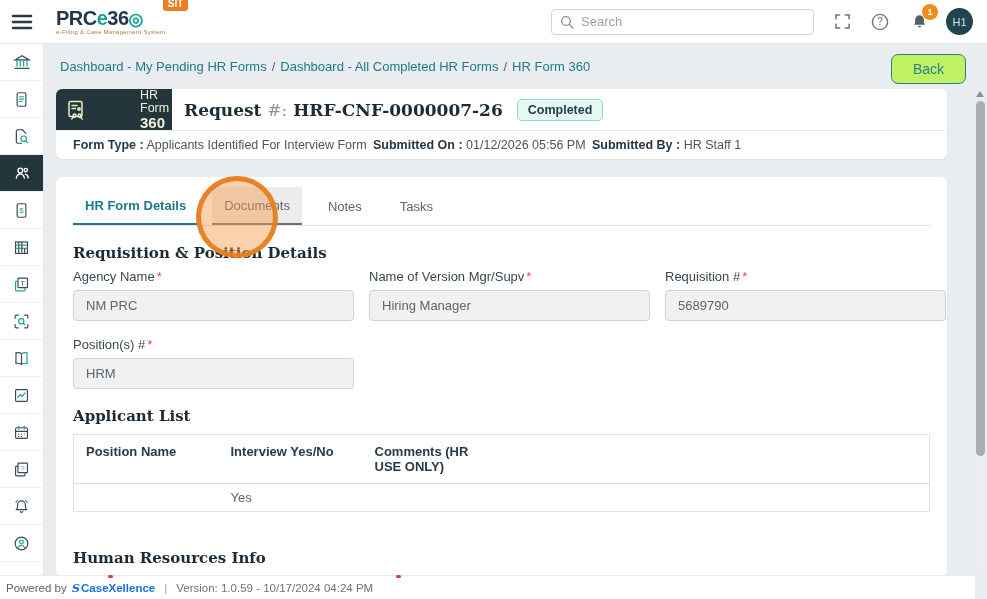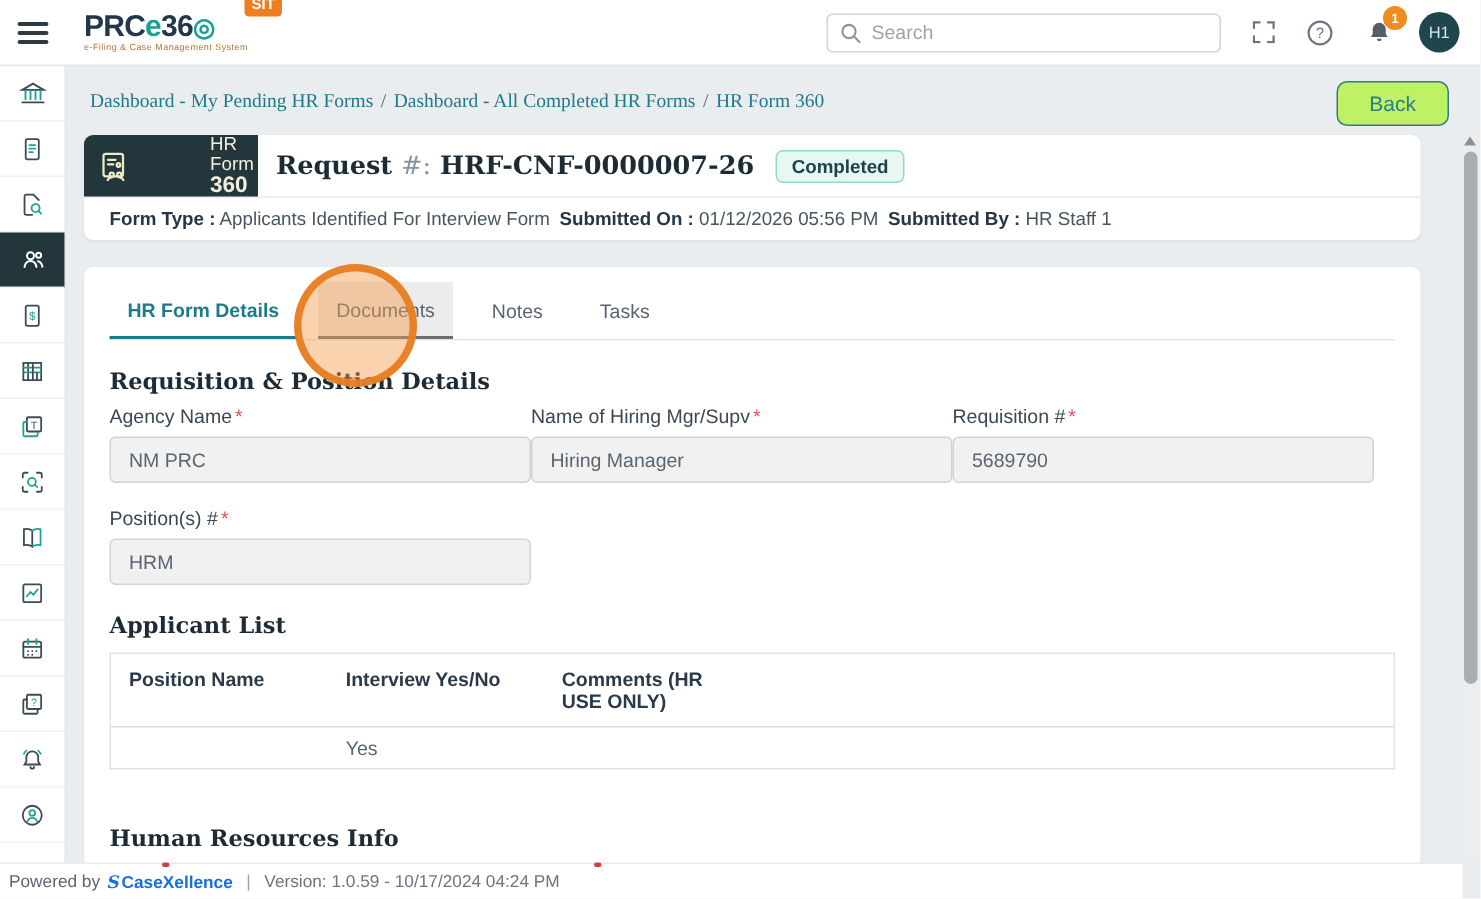--- a/index.html
+++ b/index.html
@@ -53,21 +53,21 @@
   }
   .sb-item {
     height:37px; display:flex; align-items:center; justify-content:center;
     border-bottom:1px solid #eef1f3; cursor:pointer; color:#3d4a54;
   }
   .sb-item.active { background:#22363c; color:#fff; }
   .sb-item .teal { color:#1fa294; }
 
   
   .main { position:absolute; left:44px; top:44px; right:0; bottom:24px; overflow:hidden; }
-  .crumb-row { padding:15px 16px 0; display:flex; align-items:center;font-family:Liberation Serif, serif; }
+  .crumb-row { padding:15px 16px 0; display:flex; align-items:center; }
   .crumb a { color:#1d7a8a; text-decoration:none; cursor:pointer; }
   .crumb .sep { color:#5a6570; margin:0 5px; }
   .back-btn {
     position:absolute; top:10px; right:21px; background:#bef264; border:1px solid #2a7f8c;
     color:#2a7f8c; font-size:14px; border-radius:7px; padding:6px 21px; cursor:pointer;
     font-family:"Liberation Sans",sans-serif;
   }
 
   .card {
     background:#fff; border-radius:6px; margin:0 40px 0 12px;
@@ -101,21 +101,21 @@
     display:flex; align-items:center; padding:0 12px; margin-right:14px; cursor:pointer;
     color:#5a6570; font-size:13px; position:relative;
   }
   .tab.active { color:#1d7a8a; font-weight:bold; border-bottom:2px solid #1d7a8a; }
   .tab.hovered { background:#ececec; border-bottom:2px solid #6b6f73; }
 
   .sec-title {
     font-family:"DejaVu Serif","Liberation Serif",serif; font-weight:bold;
     font-size:15px; color:#1d2b36; margin-top:18px;
   }
-  .grid3 { display:grid; grid-template-columns:281px 281px 281px; margin-top:7px; }
+  .grid3 { display:grid; grid-template-columns:281px 281px 281px; column-gap:15px; margin-top:7px; }
   .fld-label { font-size:13px; color:#3a4754; }
   .req-mark { color:#e05252; margin-left:2px; }
   .fld-input {
     margin-top:6px; height:31px; width:100%; background:#f1f1f1; border:1px solid #d2d2d2;
     border-radius:4px; color:#5a6570; font-size:13px; padding:0 12px;
     font-family:"Liberation Sans",sans-serif;
   }
   .row2 { margin-top:16px; width:281px; }
 
   .app-table { margin-top:9px; border:1px solid #e3e3e3; border-radius:2px; width:100%; border-collapse:collapse; }
@@ -379,21 +379,21 @@
     </div>
 
     <div class="sec-title">Requisition &amp; Position Details</div>
 
     <div class="grid3">
       <div>
         <div class="fld-label"><span>Agency Name</span><span class="req-mark">*</span></div>
         <input class="fld-input" disabled="" value="NM PRC" style="">
       </div>
       <div>
-        <div class="fld-label"><span>Name of Hiring Mgr/Supv</span><span class="req-mark">*</span></div>
+        <div class="fld-label"><span>Name of Version Mgr/Supv</span><span class="req-mark">*</span></div>
         <input class="fld-input" disabled="" value="Hiring Manager" style="">
       </div>
       <div>
         <div class="fld-label"><span>Requisition #</span><span class="req-mark">*</span></div>
         <input class="fld-input" disabled="" value="5689790" style="">
       </div>
     </div>
     <div class="row2">
       <div class="fld-label"><span>Position(s) #</span><span class="req-mark">*</span></div>
       <input class="fld-input" disabled="" value="HRM" style="">

